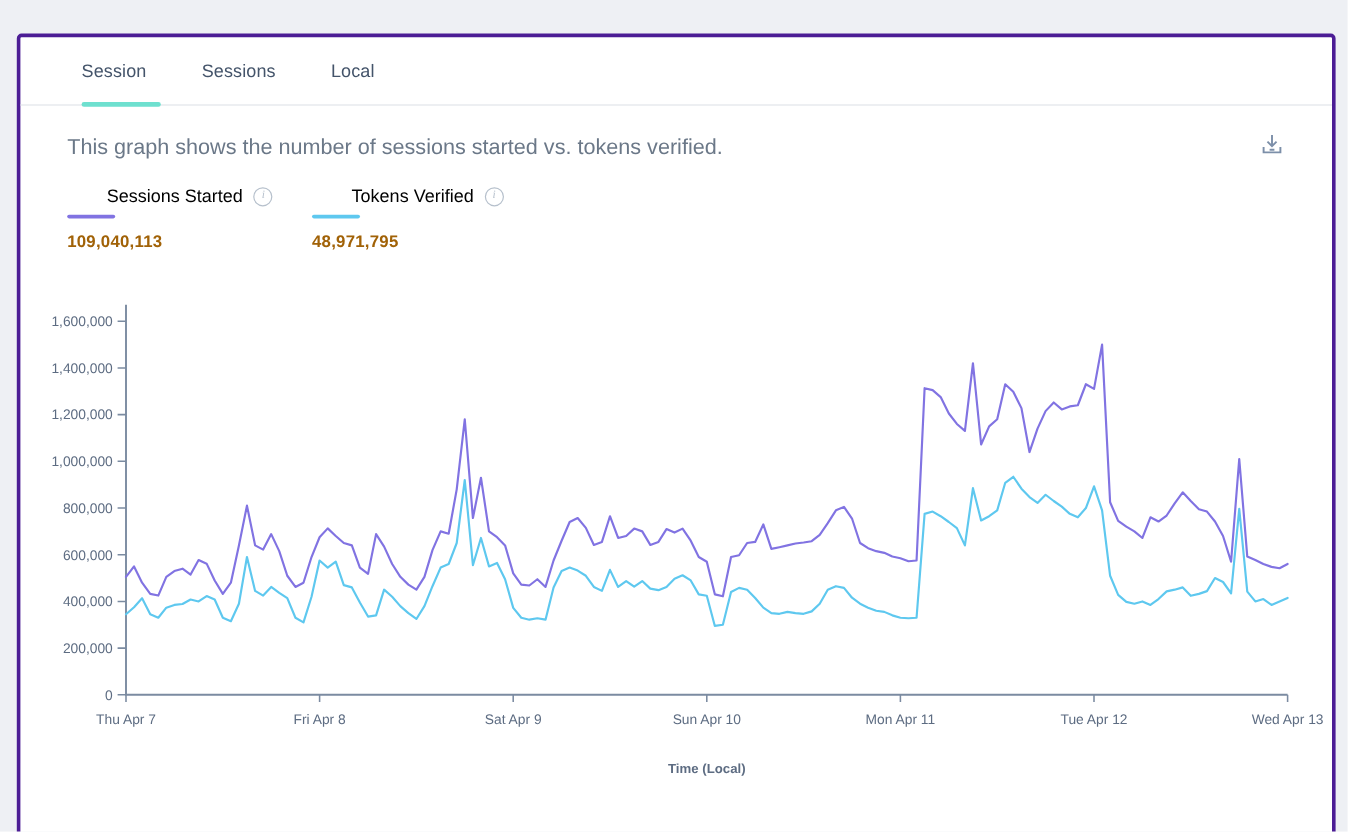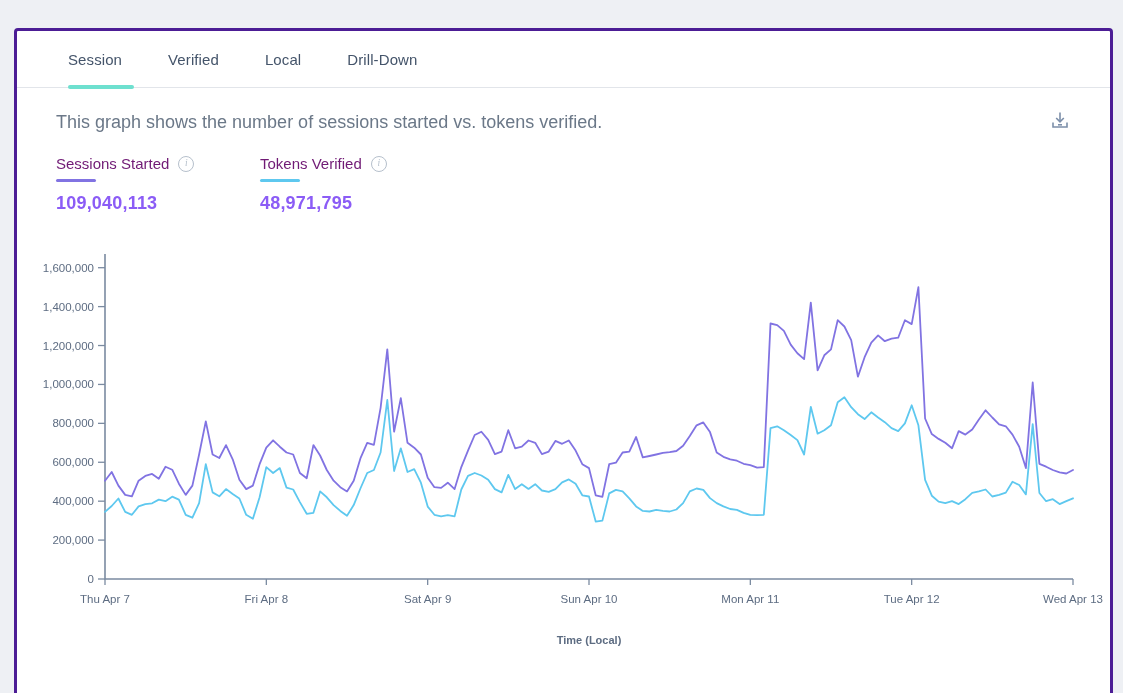--- a/index.html
+++ b/index.html
@@ -26,44 +26,43 @@
   .tabbar-divider{position:absolute;left:0;right:0;top:56px;height:1px;background:#e2e5ea;}
   
   .description{position:absolute;left:39px;top:81px;font-size:18px;color:#6b7888;}
   .download-btn{position:absolute;left:1030px;top:76px;width:26px;height:26px;cursor:pointer;
     display:flex;align-items:center;justify-content:center;background:none;border:none;padding:0;}
   
   .metric{position:absolute;top:124px;}
   .metric.m0{left:39px;}
   .metric.m1{left:243px;}
   .metric-label-row{display:flex;align-items:center;gap:9px;}
-  .metric-label{font-size:15px;color:#701a75;}
+  .metric-label{font-size:15px;color:#000000;margin-left:33px;}
   .info-icon{
     width:14px;height:14px;border:1px solid #b6c0cc;border-radius:50%;
     color:#b6c0cc;font-size:9.5px;line-height:1;
     display:inline-flex;align-items:center;justify-content:center;
     font-family:"Liberation Serif", serif;font-style:italic;cursor:pointer;flex:none;
   }
   .metric-bar{width:40px;height:3px;border-radius:2px;margin-top:7px;background:#8173e2;}
-  .metric-value{margin-top:11px;font-size:18px;font-weight:bold;color:#8b5cf6;letter-spacing:.2px;}
+  .metric-value{margin-top:11px;font-size:14px;font-weight:bold;color:#a16207;letter-spacing:.2px;}
   
   .chart-svg{position:absolute;left:0;top:0;}
   .chart-svg text{font-family:"Liberation Sans", sans-serif;}
 </style>
 </head>
 <body>
 
 <div class="card">
 
   <div class="tabbar-divider"></div>
   <nav class="tabs">
     <div class="tab active">Session</div>
-    <div class="tab">Verified</div>
+    <div class="tab">Sessions</div>
     <div class="tab">Local</div>
-    <div class="tab">Drill-Down</div>
   </nav>
 
   <div class="description">This graph shows the number of sessions started vs. tokens verified.</div>
   <button class="download-btn" title="">
     <span style="display:flex">
       <svg width="20" height="20" viewBox="0 0 20 20" fill="none">
         <path d="M10 2.5 v8.5" stroke="#7c8fa9" stroke-width="1.6"></path>
         <path d="M6.2 8 L10 11.8 L13.8 8" stroke="#7c8fa9" stroke-width="1.6" fill="none"></path>
         <path d="M3 12.5 v4.5 h14 v-4.5" stroke="#7c8fa9" stroke-width="1.6" fill="none"></path>
         <path d="M8 14.8 h4" stroke="#7c8fa9" stroke-width="1.6"></path>

